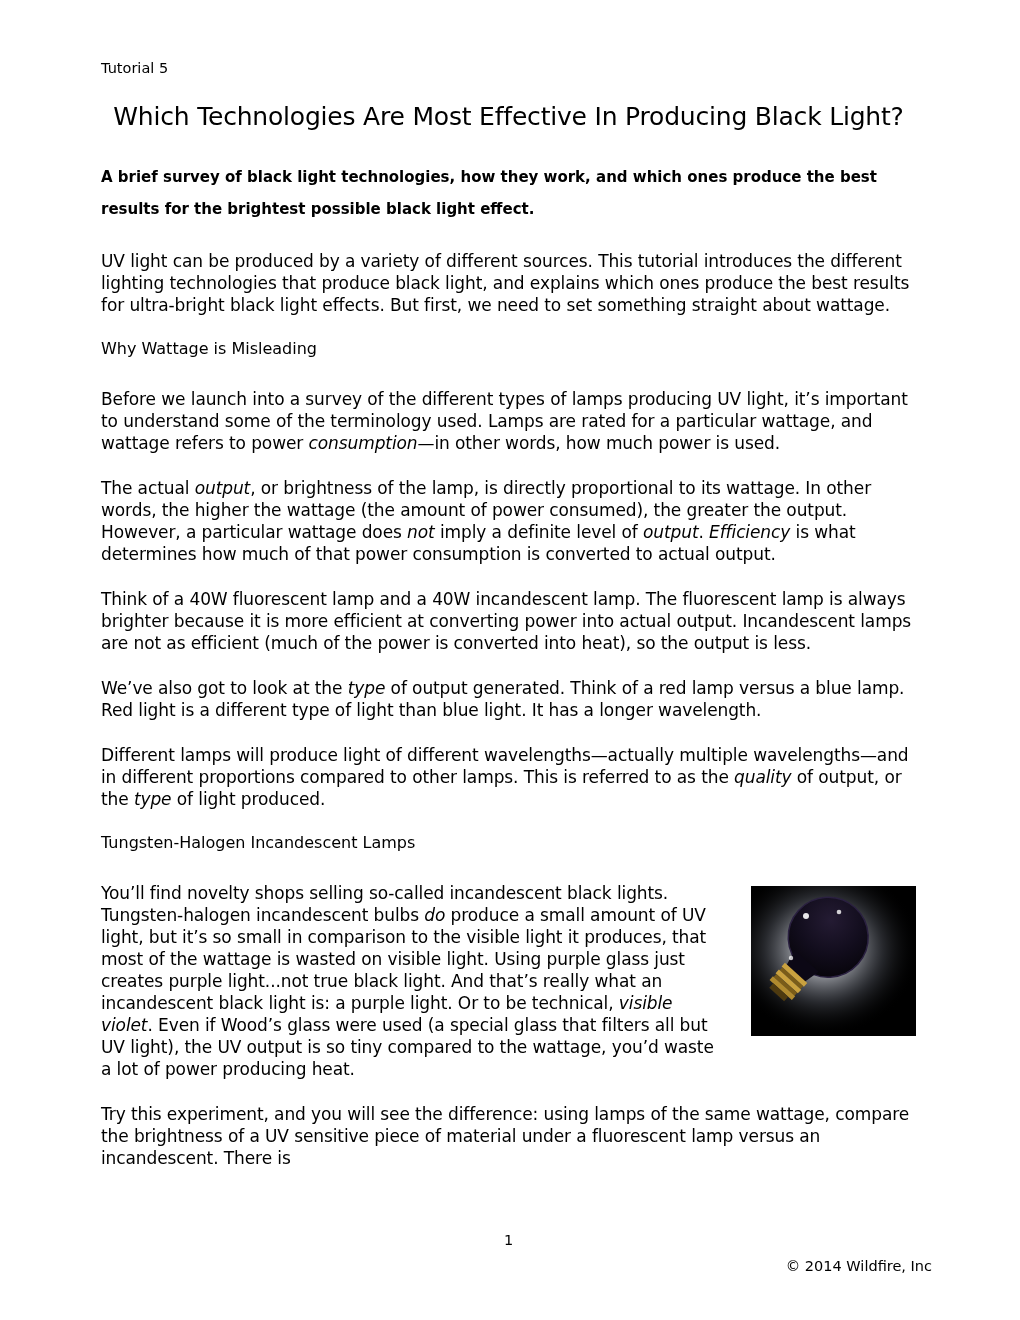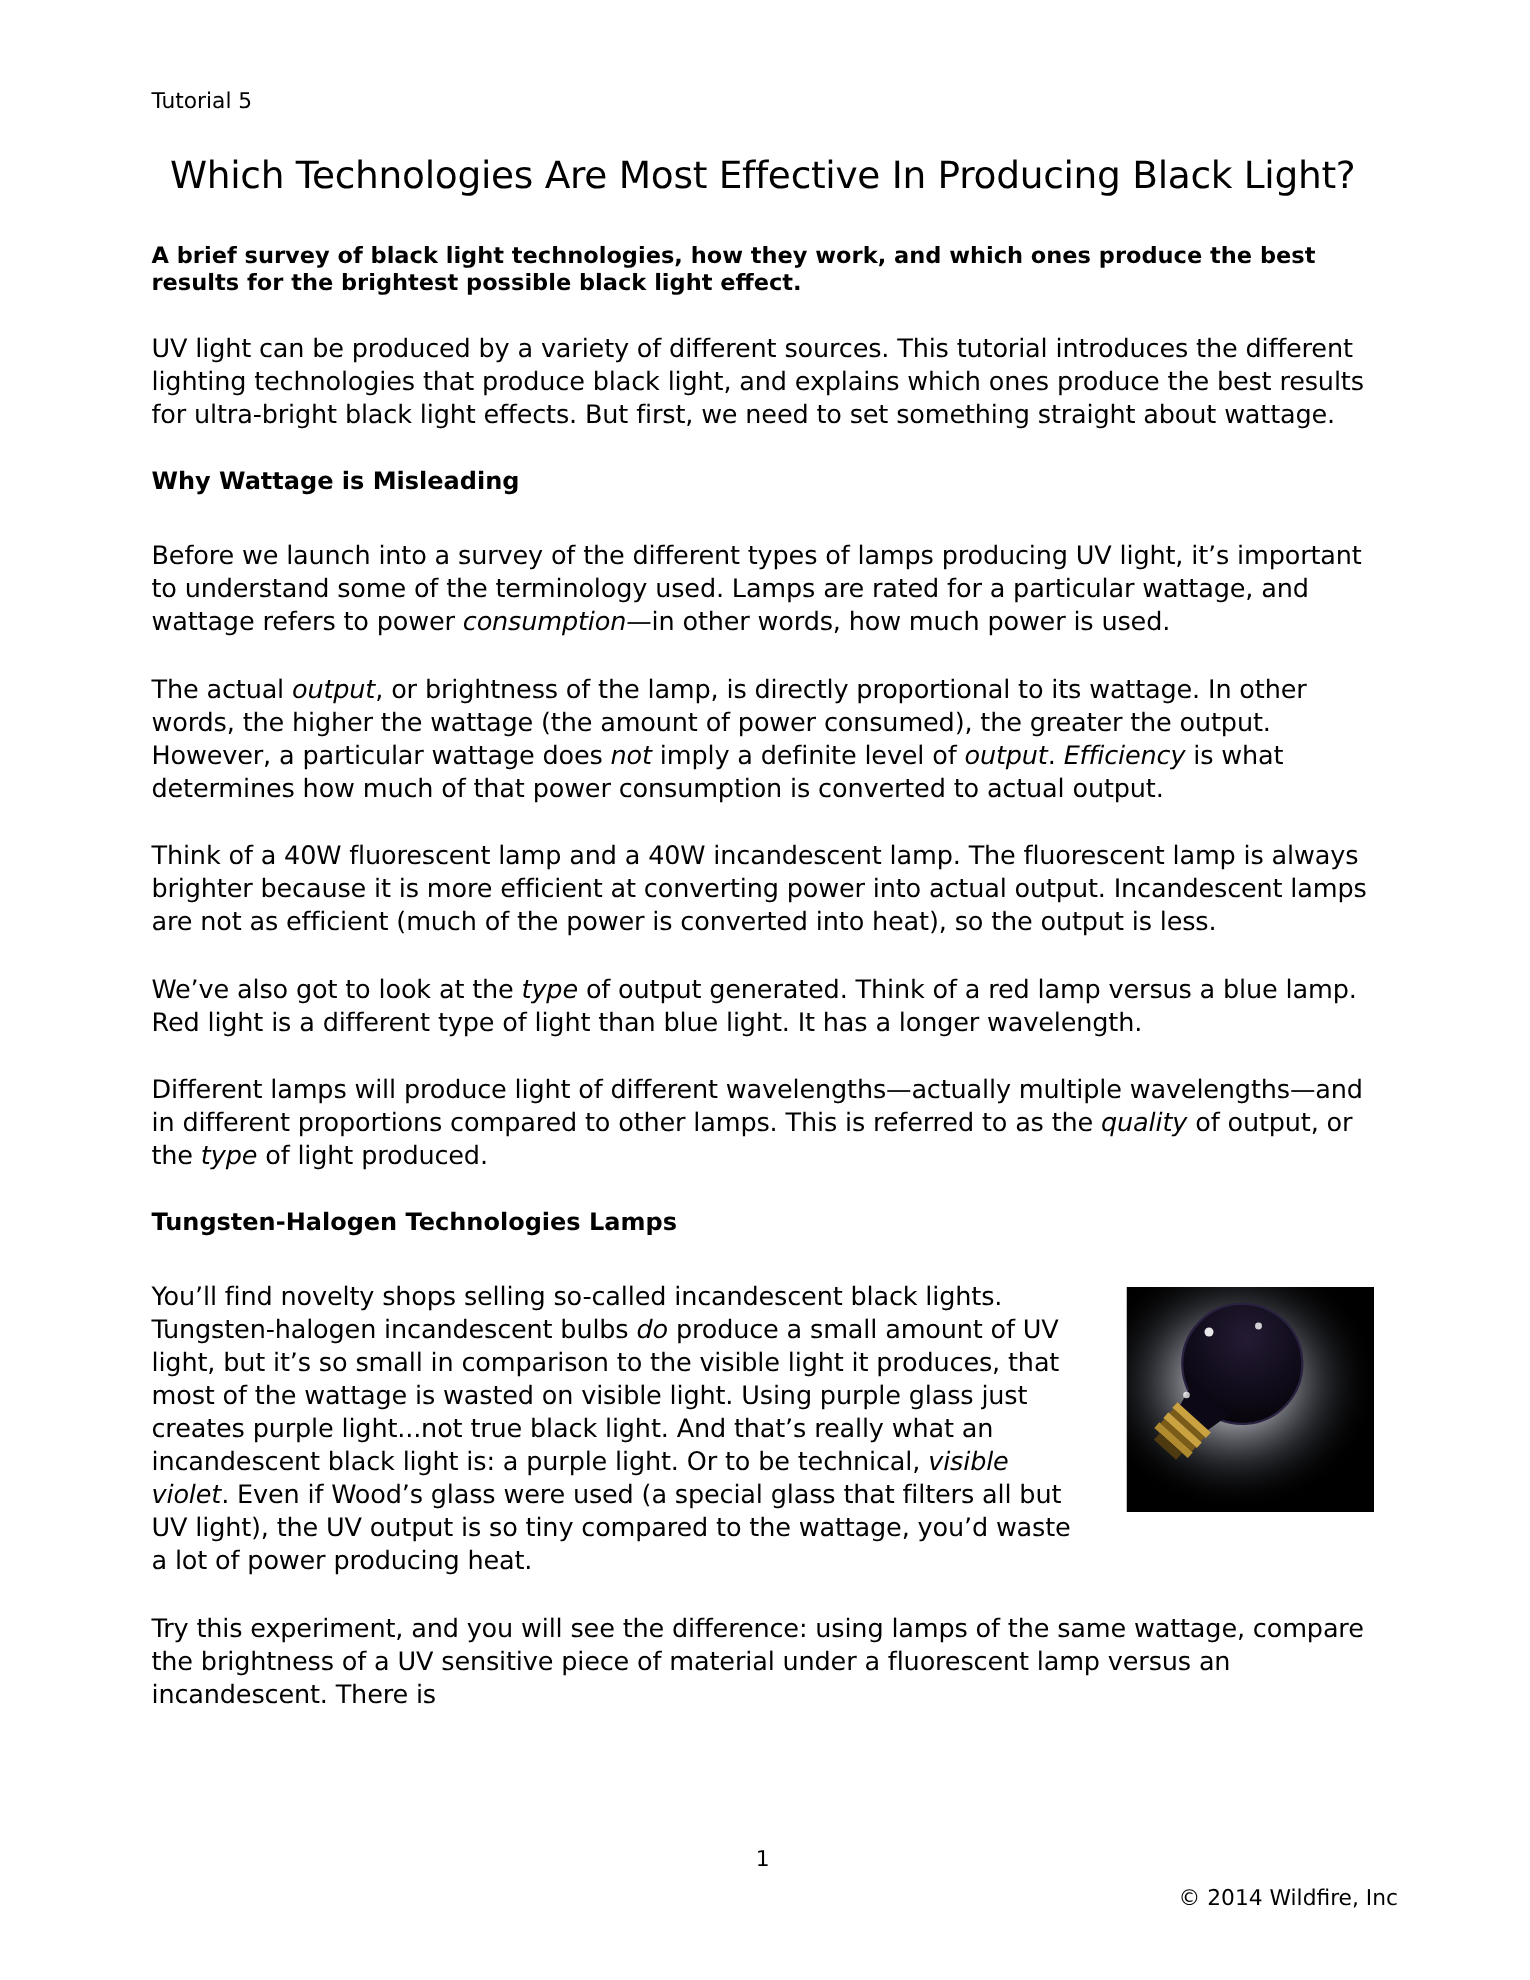--- a/index.html
+++ b/index.html
@@ -28,32 +28,32 @@
     font-size: 25px;
     font-weight: 400;
     letter-spacing: -0.2px;
     white-space: nowrap;
     margin: 0 0 30px 0;
     text-align: center;
   }
   .lede {
     font-size: 15px;
     font-weight: 700;
-    line-height: 18px;
+    line-height: 32px;
     margin: 0 0 25px 0;
   }
   p.body {
     font-size: 17px;
     line-height: 22px;
     letter-spacing: -0.1px;
     margin: 0 0 23px 0;
   }
   h2.section-heading {
     font-size: 16px;
-    font-weight: 700;
+    font-weight: 400;
     margin: 14px 0 30px 0;
   }
   figure.bulb-figure {
     float: right;
     width: 165px;
     height: 150px;
     margin: 4px 0 8px 22px;
     padding: 0;
     line-height: 0;
   }
@@ -87,21 +87,21 @@
     <p class="body">UV light can be produced by a variety of different sources. This tutorial introduces the different lighting technologies that produce black light, and explains which ones produce the best results for ultra-bright black light effects. But first, we need to set something straight about wattage.</p>
 
     <h2 class="section-heading">Why Wattage is Misleading</h2>
 
     <p class="body">Before we launch into a survey of the different types of lamps producing UV light, it’s important to understand some of the terminology used. Lamps are rated for a particular wattage, and wattage refers to power <em>consumption</em>—in other words, how much power is used.</p>
     <p class="body">The actual <em>output</em>, or brightness of the lamp, is directly proportional to its wattage. In other words, the higher the wattage (the amount of power consumed), the greater the output. However, a particular wattage does <em>not</em> imply a definite level of <em>output</em>. <em>Efficiency</em> is what determines how much of that power consumption is converted to actual output.</p>
     <p class="body">Think of a 40W fluorescent lamp and a 40W incandescent lamp. The fluorescent lamp is always brighter because it is more efficient at converting power into actual output. Incandescent lamps are not as efficient (much of the power is converted into heat), so the output is less.</p>
     <p class="body">We’ve also got to look at the <em>type</em> of output generated. Think of a red lamp versus a blue lamp. Red light is a different type of light than blue light. It has a longer wavelength.</p>
     <p class="body">Different lamps will produce light of different wavelengths—actually multiple wavelengths—and in different proportions compared to other lamps. This is referred to as the <em>quality</em> of output, or the <em>type</em> of light produced.</p>
 
-    <h2 class="section-heading">Tungsten-Halogen Technologies Lamps</h2>
+    <h2 class="section-heading">Tungsten-Halogen Incandescent Lamps</h2>
 
     <figure class="bulb-figure">
       <svg width="165" height="150" viewBox="0 0 165 150">
         <defs>
           <radialGradient id="glow" cx="44%" cy="42%" r="58%">
             <stop offset="0%" stop-color="#ffffff" stop-opacity="0.95"></stop>
             <stop offset="30%" stop-color="#dfe3ec" stop-opacity="0.65"></stop>
             <stop offset="62%" stop-color="#8a90a0" stop-opacity="0.28"></stop>
             <stop offset="100%" stop-color="#000000" stop-opacity="0"></stop>
           </radialGradient>

